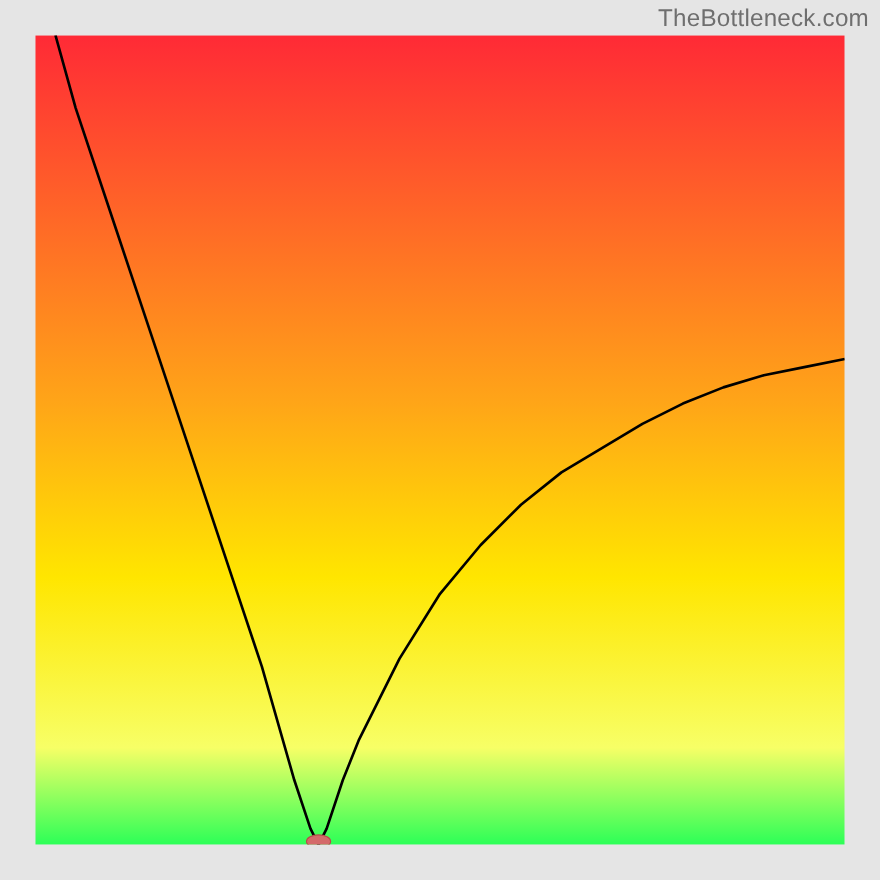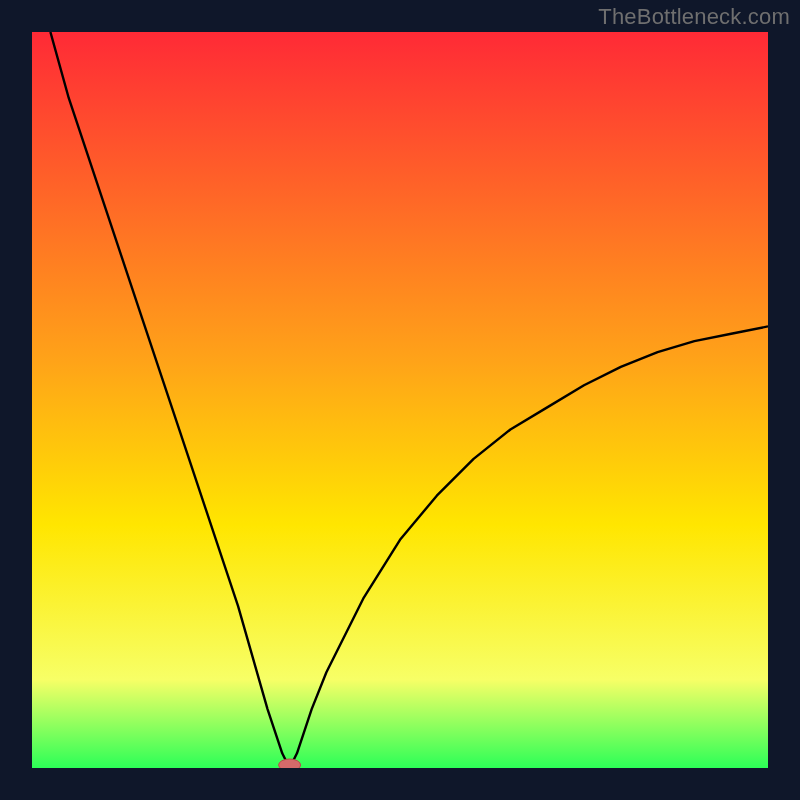--- a/index.html
+++ b/index.html
@@ -9,21 +9,21 @@
     height: 800px;
     overflow: hidden;
     background: #000;
     font-family: Arial, Helvetica, sans-serif;
   }
   .frame {
     position: absolute;
     top: 0; left: 0;
     width: 800px;
     height: 800px;
-    background: #0f172a;
+    background: #e5e5e5;
   }
   .plot {
     position: absolute;
     top: 32px;
     left: 32px;
     width: 736px;
     height: 736px;
     overflow: hidden;
   }
   .plot svg {

